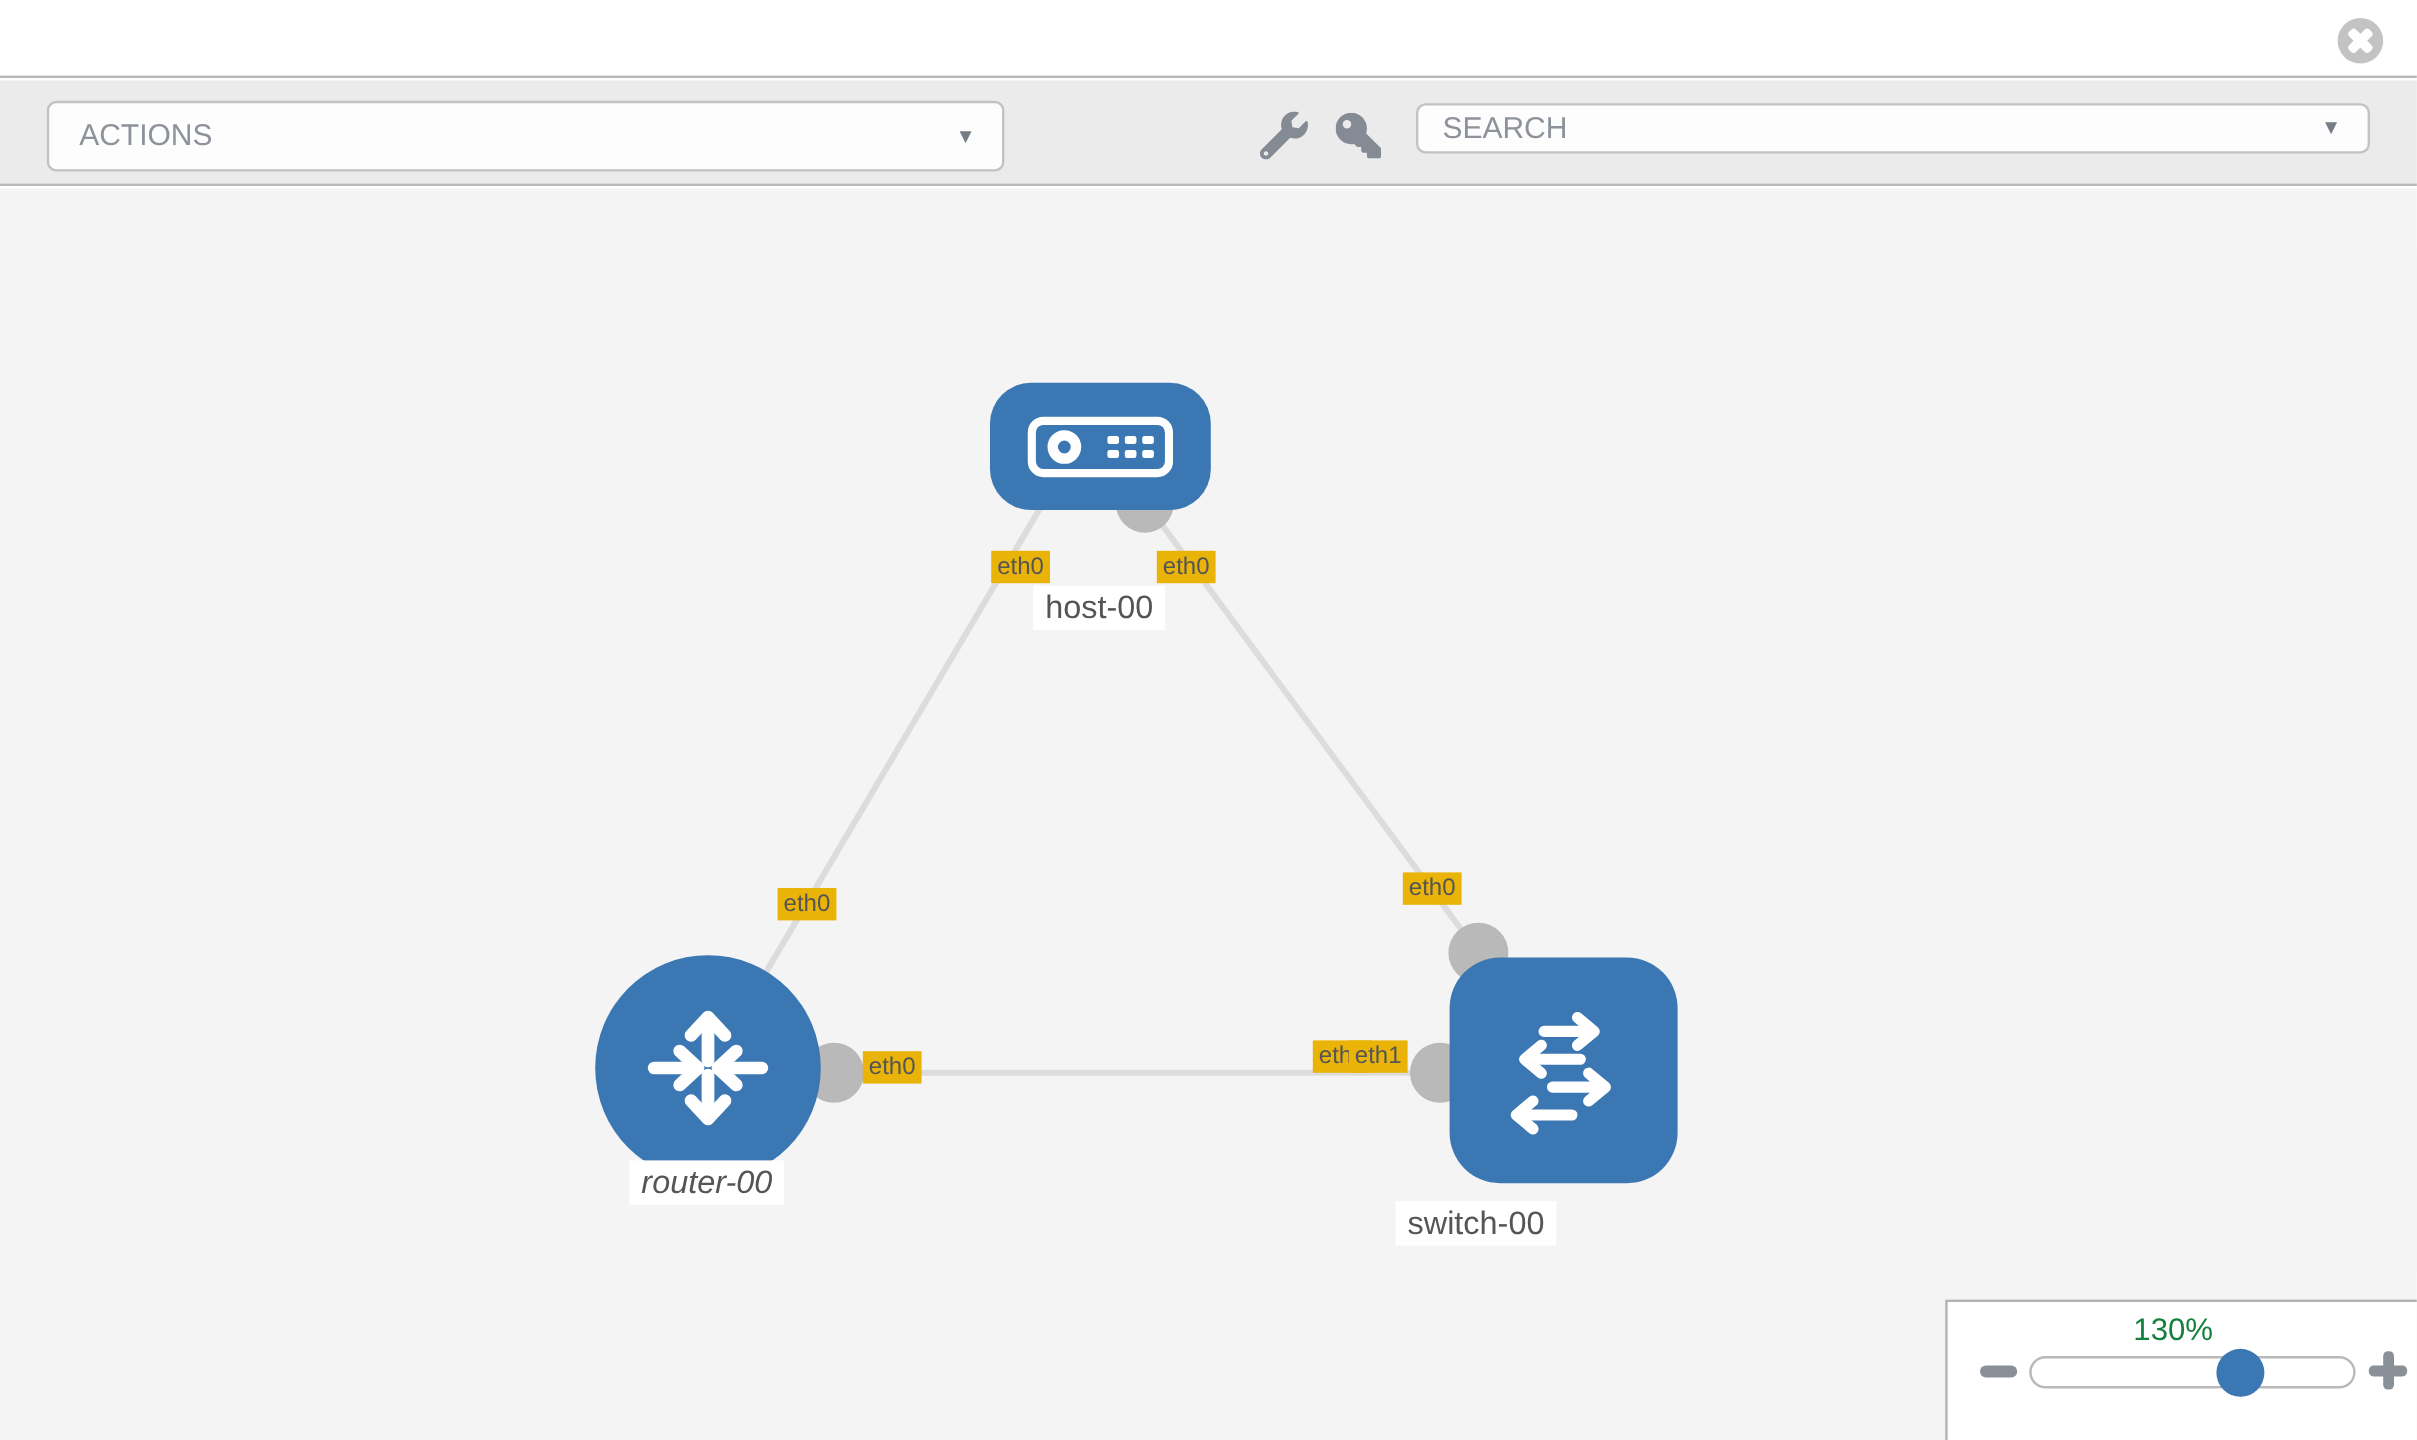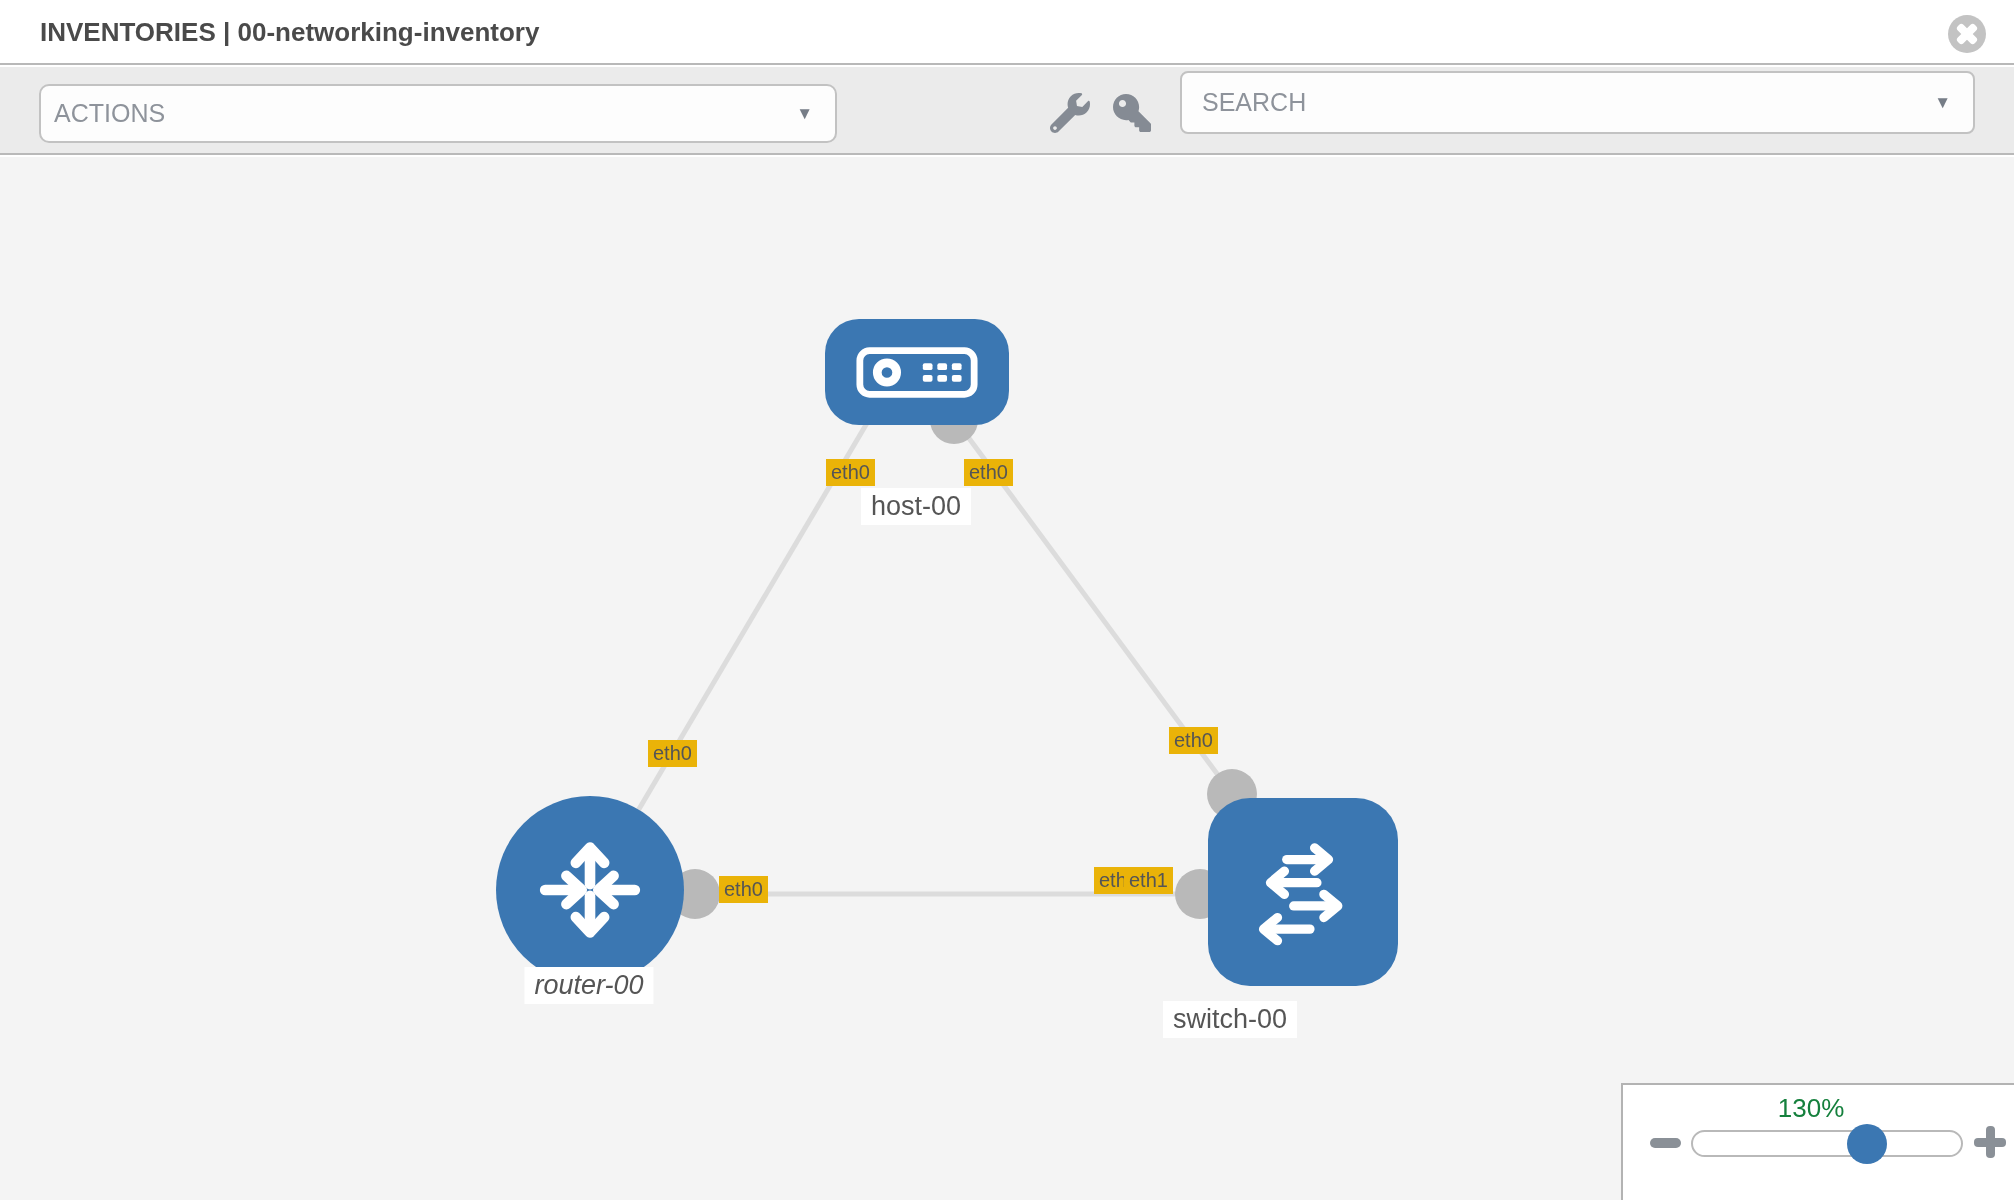--- a/index.html
+++ b/index.html
@@ -39,22 +39,22 @@
   }
   .combo {
     position:absolute; background:#fdfdfd; border:2px solid #c2c2c2;
     border-radius:8px; display:flex; align-items:center;
     color:#8e939b; font-size:25px; cursor:pointer;
   }
   .combo .caret {
     position:absolute; right:22px; top:50%; transform:translateY(-50%);
     color:#767d87; font-size:17px;
   }
-  .actions-combo { left:39px;  top:17px; width:798px; height:59px; padding-left:13px;border-radius:10px; }
-  .search-combo  { left:1180px; top:4px; width:795px; height:63px; padding-left:20px; }
+  .actions-combo { left:39px;  top:17px; width:798px; height:59px; padding-left:25px; }
+  .search-combo  { left:1180px; top:19px; width:795px; height:42px; padding-left:20px; }
   .tool-icon {
     position:absolute; top:22px; width:48px; height:48px;
     display:flex; align-items:center; justify-content:center; cursor:pointer;
   }
   .wrench-btn { left:1046px; }
   .key-btn    { left:1108px; }
 
   
   .canvas {
     position:absolute; top:157px; left:0; width:2014px; height:1043px;
@@ -110,21 +110,20 @@
   }
   .zoom-plus .pv {
     position:absolute; left:12.5px; top:1px; width:9px; height:32px;
     background:#8a9097; border-radius:4px;
   }
 </style>
 </head>
 <body>
 
 <div class="header">
-  <div class="page-title">INVENTORIES | 00-networking-inventory</div>
   <div class="close-btn">
     <span class="xbar b1"></span>
     <span class="xbar b2"></span>
   </div>
 </div>
 
 <div class="toolbar">
 
   <div class="combo actions-combo">
     <span>ACTIONS</span>

